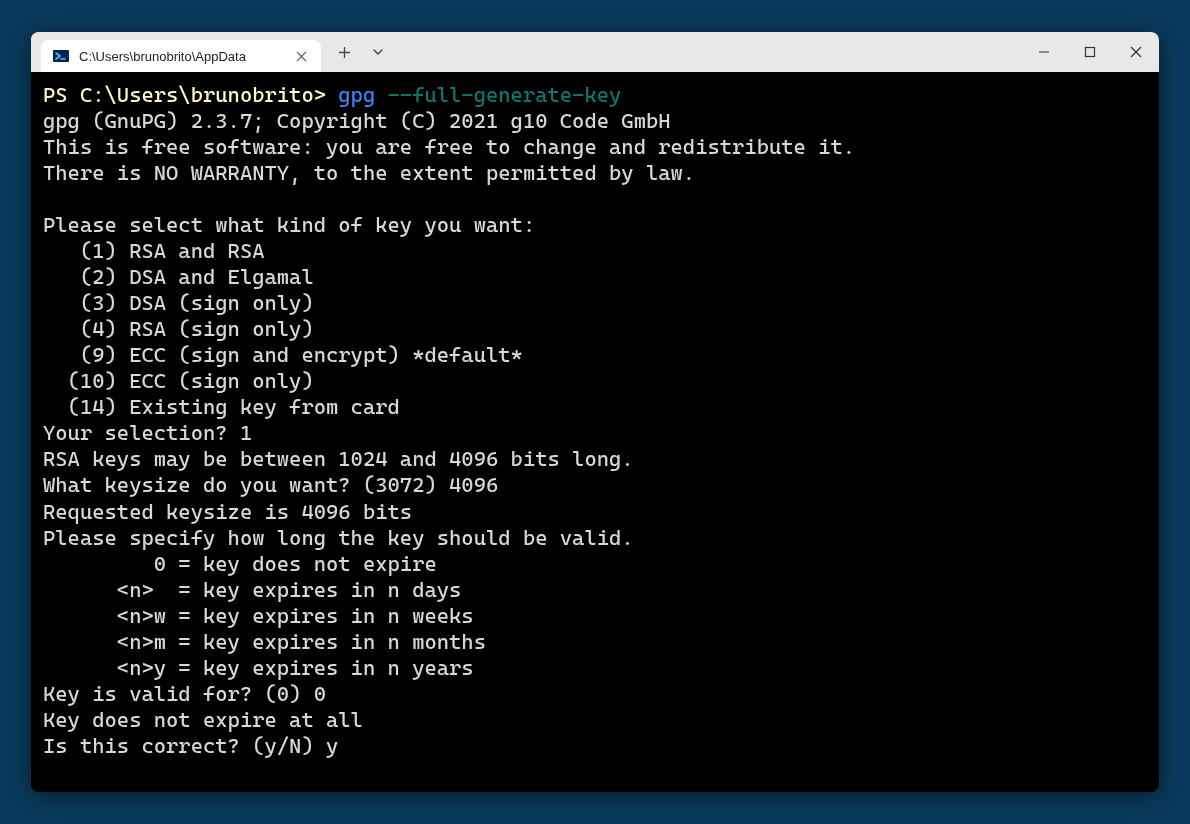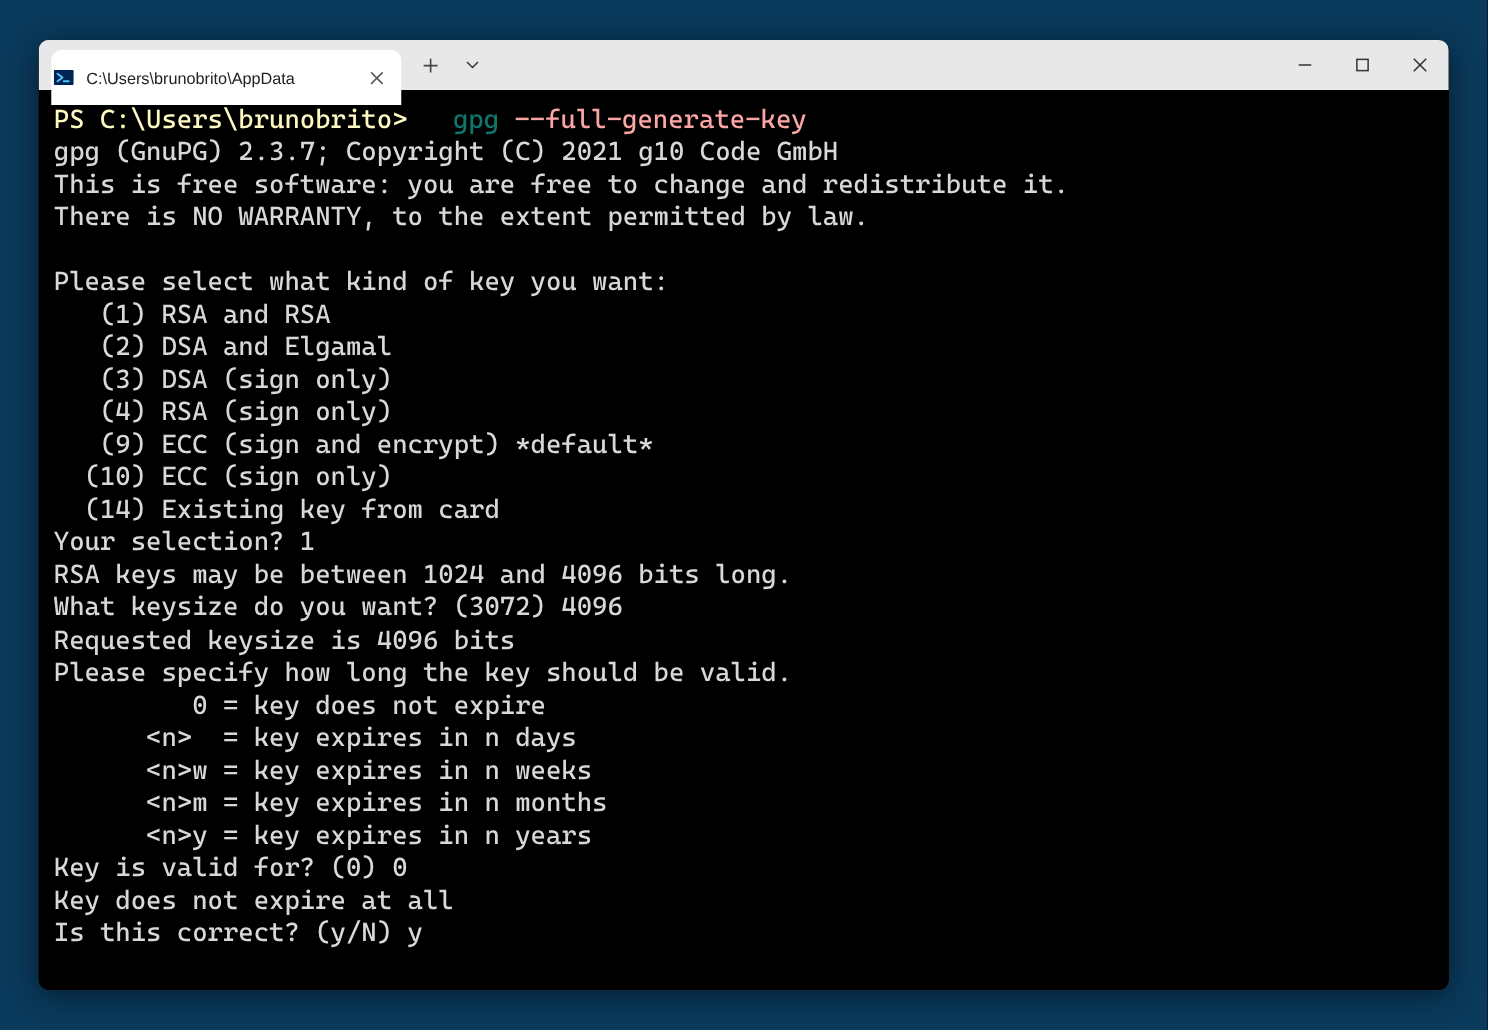--- a/index.html
+++ b/index.html
@@ -37,24 +37,24 @@
     }
     .tab-gutter {
       width: 10px;
       background: #e8e8e8;
     }
     .tab {
       background: #fff;
       display: flex;
       align-items: center;
       gap: 10px;
-      padding: 0 12px 0 2px;
+      padding: 0 12px 0 12px;
       border-radius: 8px 8px 0 0;
       margin-top: 8px;
-      height: 44px;
+      height: 32px;
       min-width: 280px;
     }
     .tab-icon {
       width: 16px;
       height: 16px;
       display: flex;
       align-items: center;
       justify-content: center;
     }
     .tab-icon svg { width: 16px; height: 16px; }
@@ -114,22 +114,22 @@
       background: #000;
       padding: 10px 12px;
       font-family: "Cascadia Mono", "Consolas", monospace;
       font-size: 21px;
       line-height: 1.24;
       color: #d8d8d8;
       white-space: pre;
       overflow: hidden;
     }
     .prompt-path { color: #fef9c3; }
-    .cmd { color: #0f766e; margin-left: 24px; }
-    .arg { color: #fca5a5; text-align: center; }
+    .cmd { color: #3b82f6; }
+    .arg { color: #0f766e; text-align: center; }
   </style>
 </head>
 <body>
 
 <div class="window">
   <div class="titlebar">
     <div class="tab-gutter"></div>
     <div class="tab">
       <span class="tab-icon">
         <svg viewBox="0 0 16 16">

